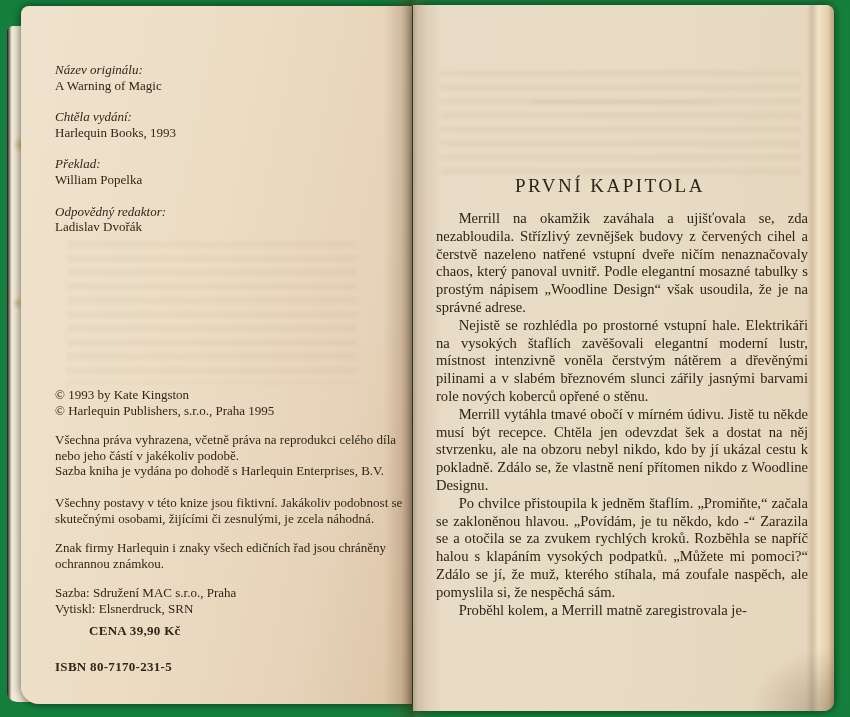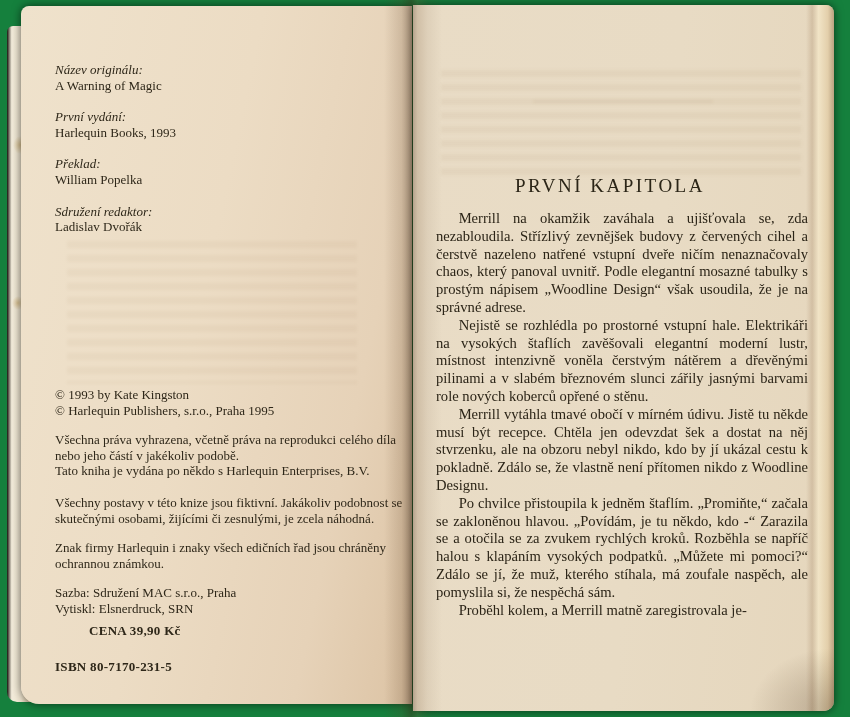--- a/index.html
+++ b/index.html
@@ -87,41 +87,41 @@
 
   <div class="page-left">
     <div class="ghost" style="left:46px;top:228px;width:290px;height:150px;opacity:.4;"></div>
 
     <div class="block" style="top:56px;">
       <div class="colophon-group">
         <div class="lbl">Název originálu:</div>
         <div>A Warning of Magic</div>
       </div>
       <div class="colophon-group">
-        <div class="lbl">První vydání:</div>
+        <div class="lbl">Chtěla vydání:</div>
         <div>Harlequin Books, 1993</div>
       </div>
       <div class="colophon-group">
         <div class="lbl">Překlad:</div>
         <div>William Popelka</div>
       </div>
       <div class="colophon-group">
-        <div class="lbl">Sdružení redaktor:</div>
+        <div class="lbl">Odpovědný redaktor:</div>
         <div>Ladislav Dvořák</div>
       </div>
     </div>
 
     <div class="block" style="top:381px;">
       <div>© 1993 by Kate Kingston</div>
       <div>© Harlequin Publishers, s.r.o., Praha 1995</div>
     </div>
 
     <div class="block" style="top:426px;">
       <div>Všechna práva vyhrazena, včetně práva na reprodukci celého díla nebo jeho částí v jakékoliv podobě.</div>
-      <div>Tato kniha je vydána po někdo s Harlequin Enterprises, B.V.</div>
+      <div>Sazba kniha je vydána po dohodě s Harlequin Enterprises, B.V.</div>
     </div>
 
     <div class="block" style="top:489px;">
       <div>Všechny postavy v této knize jsou fiktivní. Jakákoliv podobnost se skutečnými osobami, žijícími či zesnulými, je zcela náhodná.</div>
     </div>
 
     <div class="block" style="top:534px;">
       <div>Znak firmy Harlequin i znaky všech edičních řad jsou chráněny ochrannou známkou.</div>
     </div>
 

